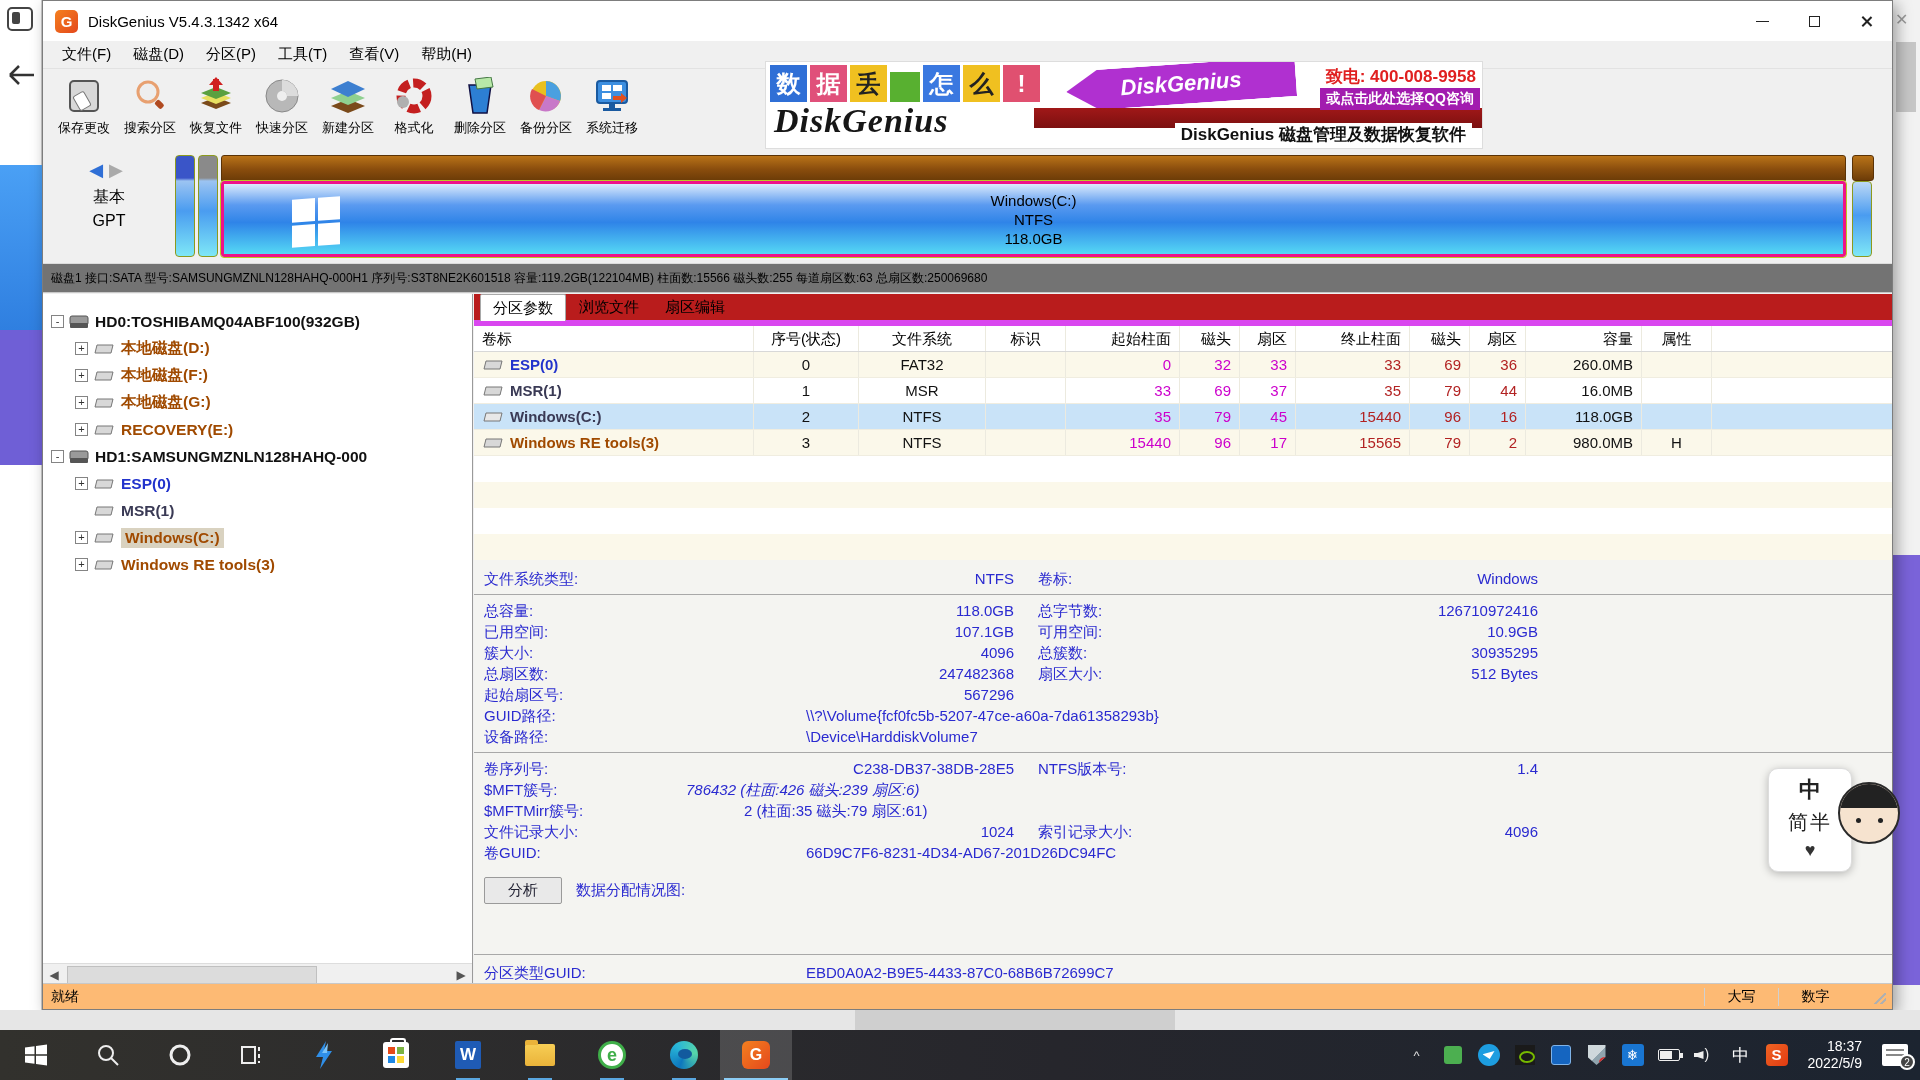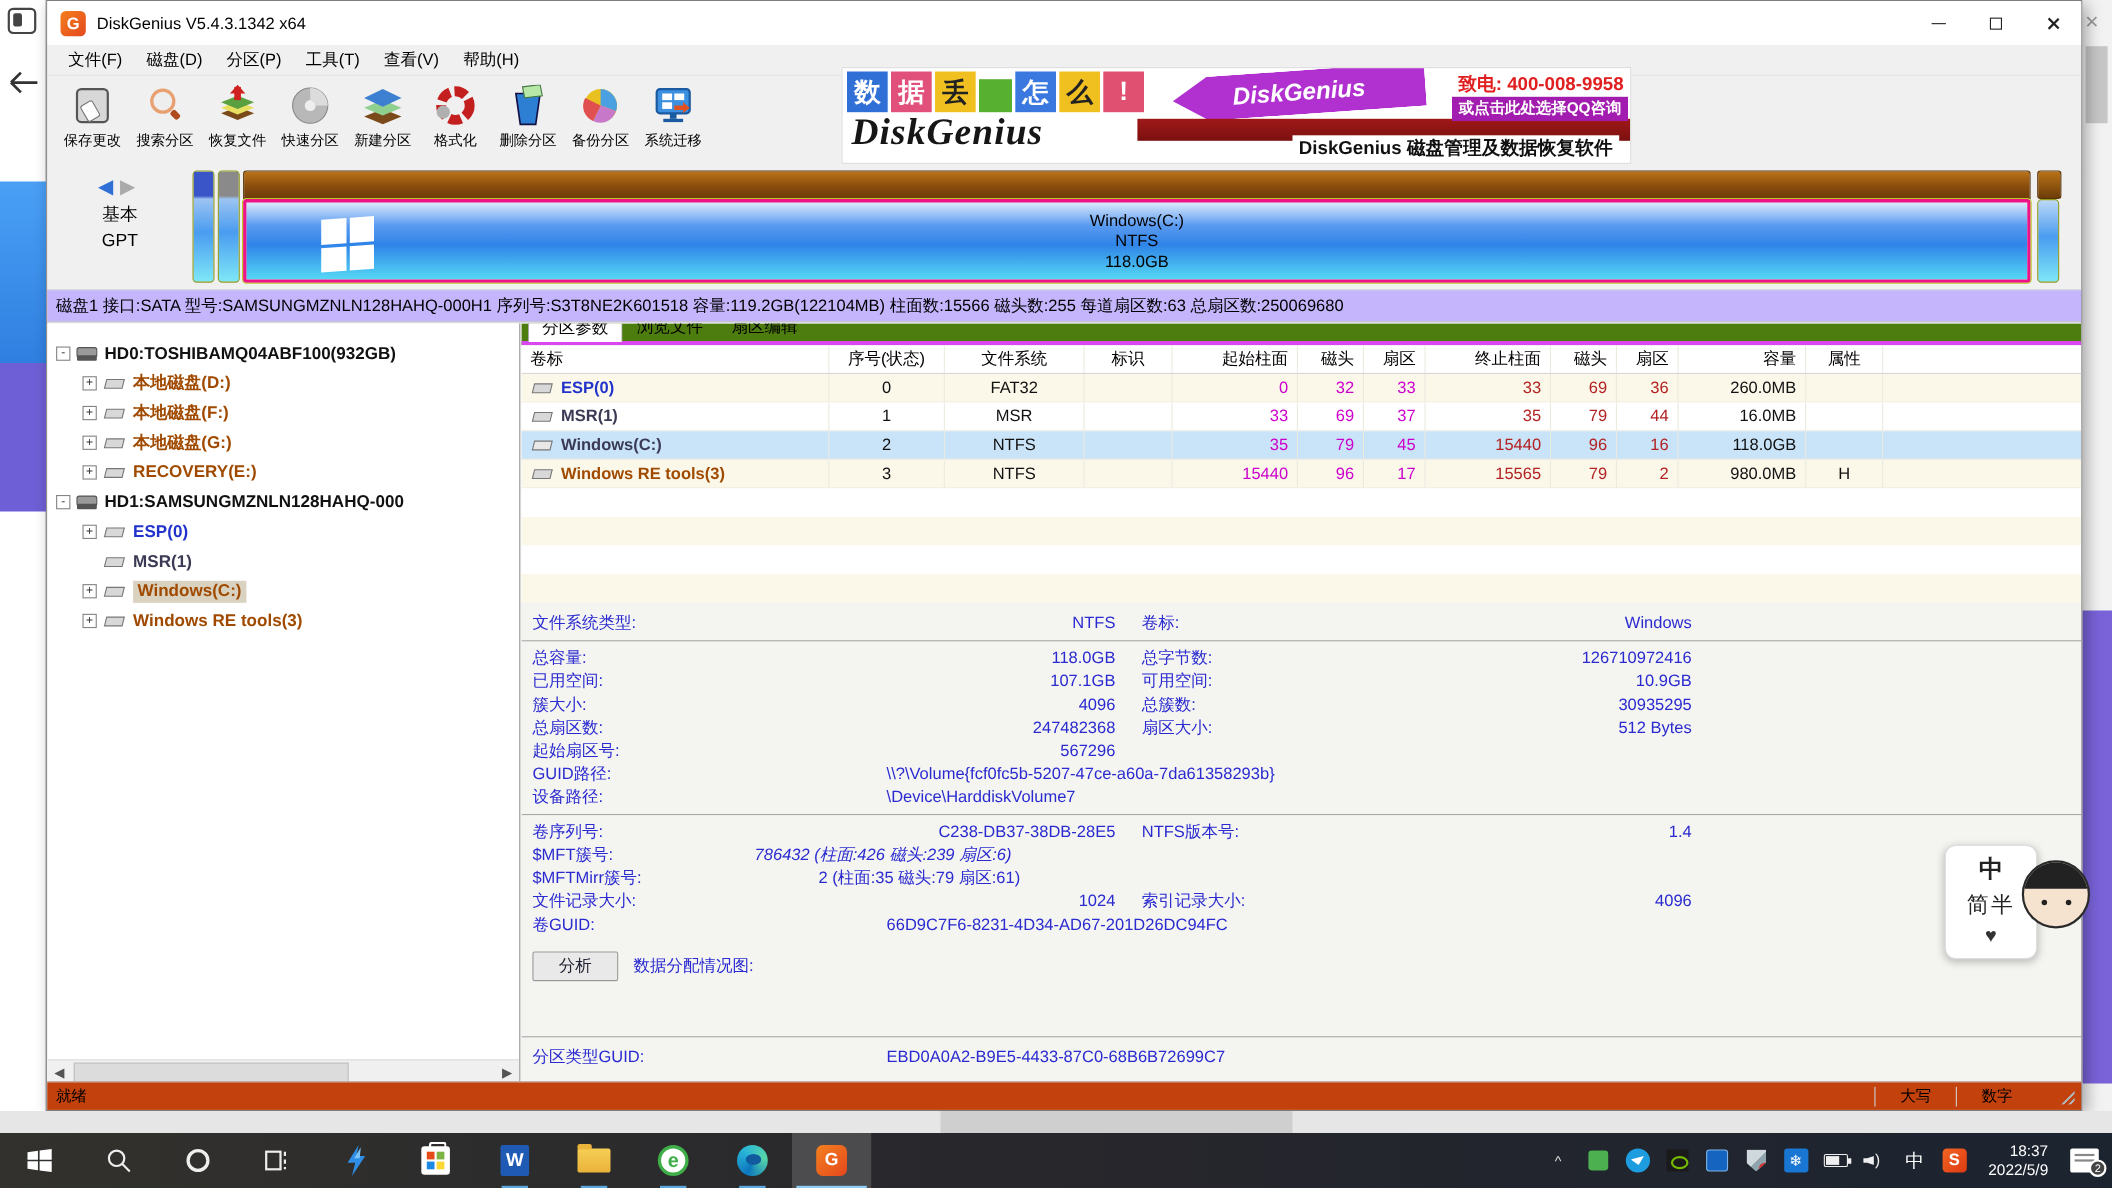--- a/index.html
+++ b/index.html
@@ -65,39 +65,39 @@
   .bandcap { position:absolute; right:0; top:0; width:22px; height:26px; background:linear-gradient(#b97318,#6d3c08); border:1px solid #5a3206; border-radius:3px; }
   .sliver { position:absolute; top:0; width:20px; height:102px; border-radius:4px; border:1px solid #8c9a1e; }
   .sl1 { left:0;  background:linear-gradient(#3a55c8 0 22%, #9cc4f2 25%, #4a9cf0 55%, #7ee7f7); }
   .sl2 { left:23px; background:linear-gradient(#8a8a8a 0 22%, #9cc4f2 25%, #4a9cf0 55%, #7ee7f7); }
   .sl3 { right:2px; top:26px; height:76px; background:linear-gradient(#bcd8f6, #4a9cf0 45%, #7ee7f7); }
   .mainpart { position:absolute; left:46px; top:26px; right:28px; height:76px; background:linear-gradient(#dcebfc, #5a9af0 30%, #2f84e8 55%, #55d8f5); border:3px solid #ee1289; outline:1px solid #b8cc20; border-radius:3px; display:flex; align-items:center; justify-content:center; }
   .winlogo { position:absolute; left:68px; top:14px; width:48px; height:48px; display:grid; grid-template-columns:1fr 1fr; grid-template-rows:1fr 1fr; gap:3px; transform:skewY(-4deg); }
   .winlogo div { background:#fff; }
   .mp-text { text-align:center; font-size:15px; color:#000; line-height:19px; }
 
-  .diskinfo { position:absolute; left:0; top:262px; width:100%; height:30px; background:#c4b5fd; border-top:1px solid #dcdcdc; border-bottom:1px solid #c8c8c8; display:flex; align-items:center; padding-left:8px; font-size:15px; color:#000; white-space:nowrap; overflow:hidden; }
+  .diskinfo { position:absolute; left:0; top:262px; width:100%; height:30px; background:#737373; border-top:1px solid #dcdcdc; border-bottom:1px solid #c8c8c8; display:flex; align-items:center; padding-left:8px; font-size:12px; color:#000; white-space:nowrap; overflow:hidden; }
 
   
   .main { position:absolute; left:0; top:293px; width:100%; height:691px; }
   .tree-panel { position:absolute; left:0; top:0; width:430px; height:100%; background:#fff; border-right:1px solid #9a9a9a; overflow:hidden; }
   .tree-row { position:relative; height:27px; display:flex; align-items:center; white-space:nowrap; font-weight:bold; font-size:15.5px; }
   .tr-ind6 { padding-left:8px; } .tr-ind28 { padding-left:32px; }
   .expander { width:13px; height:13px; border:1px solid #848484; background:#fff; font-size:11px; line-height:11px; text-align:center; color:#333; margin-right:5px; flex:none; font-weight:normal; }
   .exp-hidden { visibility:hidden; }
   .disk-ic, .part-ic { margin-right:6px; flex:none; }
   .c-black { color:#111; } .c-brown { color:#a04a00; } .c-blue { color:#2233cc; } .c-dark { color:#3a3a55; }
   .sel-bg { background:#d9d2c0; padding:1px 4px; }
   .tree-hscroll { position:absolute; left:0; bottom:0; width:429px; height:22px; background:#f0f0f0; border-top:1px solid #ddd; }
   .hs-arrow { position:absolute; top:0; width:22px; height:22px; display:flex; align-items:center; justify-content:center; color:#555; font-size:12px; }
   .hs-left { left:0; } .hs-right { right:0; }
   .hs-thumb { position:absolute; left:24px; top:2px; width:250px; height:18px; background:#dcdcdc; border:1px solid #c0c0c0; }
 
   .right-panel { position:absolute; left:431px; top:0; right:0; height:100%; background:#f4f4f1; overflow:hidden; }
-  .tabs { position:relative; height:20px; background:#4d7c0f; border-bottom:4px solid #d946ef; padding-left:6px; display:flex; align-items:flex-end; }
+  .tabs { position:relative; height:32px; background:#b91c1c; border-bottom:6px solid #d946ef; padding-left:6px; display:flex; align-items:flex-end; }
   .tab { height:27px; padding:4px 12px 0; font-size:15px; color:#000; border:1px solid transparent; border-bottom:none; }
   .tab.active { background:#fff; border-color:#a8a8a8; border-radius:2px 2px 0 0; position:relative; top:1px; }
 
   
   .gridtable { position:relative; background:#fff; }
   .trow { display:flex; height:26px; line-height:25px; font-size:15px; }
   .thead { background:#fff; border-bottom:1px solid #d8d8d8; font-size:15px; color:#000; }
   .cell { flex:none; padding:0 8px; border-right:1px solid #eceadf; overflow:hidden; white-space:nowrap; }
   .c-name { width:280px; display:flex; align-items:center; gap:6px; }
   .c-seq { width:105px; text-align:center; }
@@ -128,21 +128,21 @@
   .dv-mft { position:absolute; left:212px;font-style:italic; }
   .dv-mftm { position:absolute; left:270px; }
   .dsep { border-top:1px solid #a8a8a8; margin:5px 0; }
   .analyze-row { margin-top:12px; height:30px; display:flex; align-items:center; }
   .analyze-btn { width:78px; height:27px; margin-left:10px; background:#e9e9e9; border:1px solid #9a9a9a; border-radius:2px; font-size:15px; color:#223; display:flex; align-items:center; justify-content:center; }
   .analyze-label { margin-left:14px; color:#2a2ad0; }
   .partial-sep { position:absolute; left:0; right:0; top:394px; border-top:1px solid #a8a8a8; }
   .partial-row { position:absolute; left:0; right:0; top:402px; height:22px; line-height:22px; }
 
   
-  .statusbar { position:absolute; left:0; bottom:0; width:100%; height:26px; background:#c2410c; border-top:1px solid #c8c8c8; display:flex; align-items:center; font-size:14px; color:#000; }
+  .statusbar { position:absolute; left:0; bottom:0; width:100%; height:26px; background:#fdba74; border-top:1px solid #c8c8c8; display:flex; align-items:center; font-size:14px; color:#000; }
   .sb-ready { padding-left:8px; flex:1; }
   .sb-panel { width:74px; text-align:center; border-left:1px solid #d0d0d0; }
   .sb-grip { width:40px; height:100%; position:relative; }
   .sb-grip::after { content:""; position:absolute; right:6px; bottom:5px; width:12px; height:12px; background:
     linear-gradient(135deg, transparent 50%, #b0b0b0 50% 60%, transparent 60% 75%, #b0b0b0 75% 85%, transparent 85%); }
 
   
   .between { position:absolute; left:0; top:1010px; width:1920px; height:20px; background:#e6e6e6; }
   .bt-dark { position:absolute; left:855px; top:0; width:320px; height:20px; background:#cfcfcf; }
 

